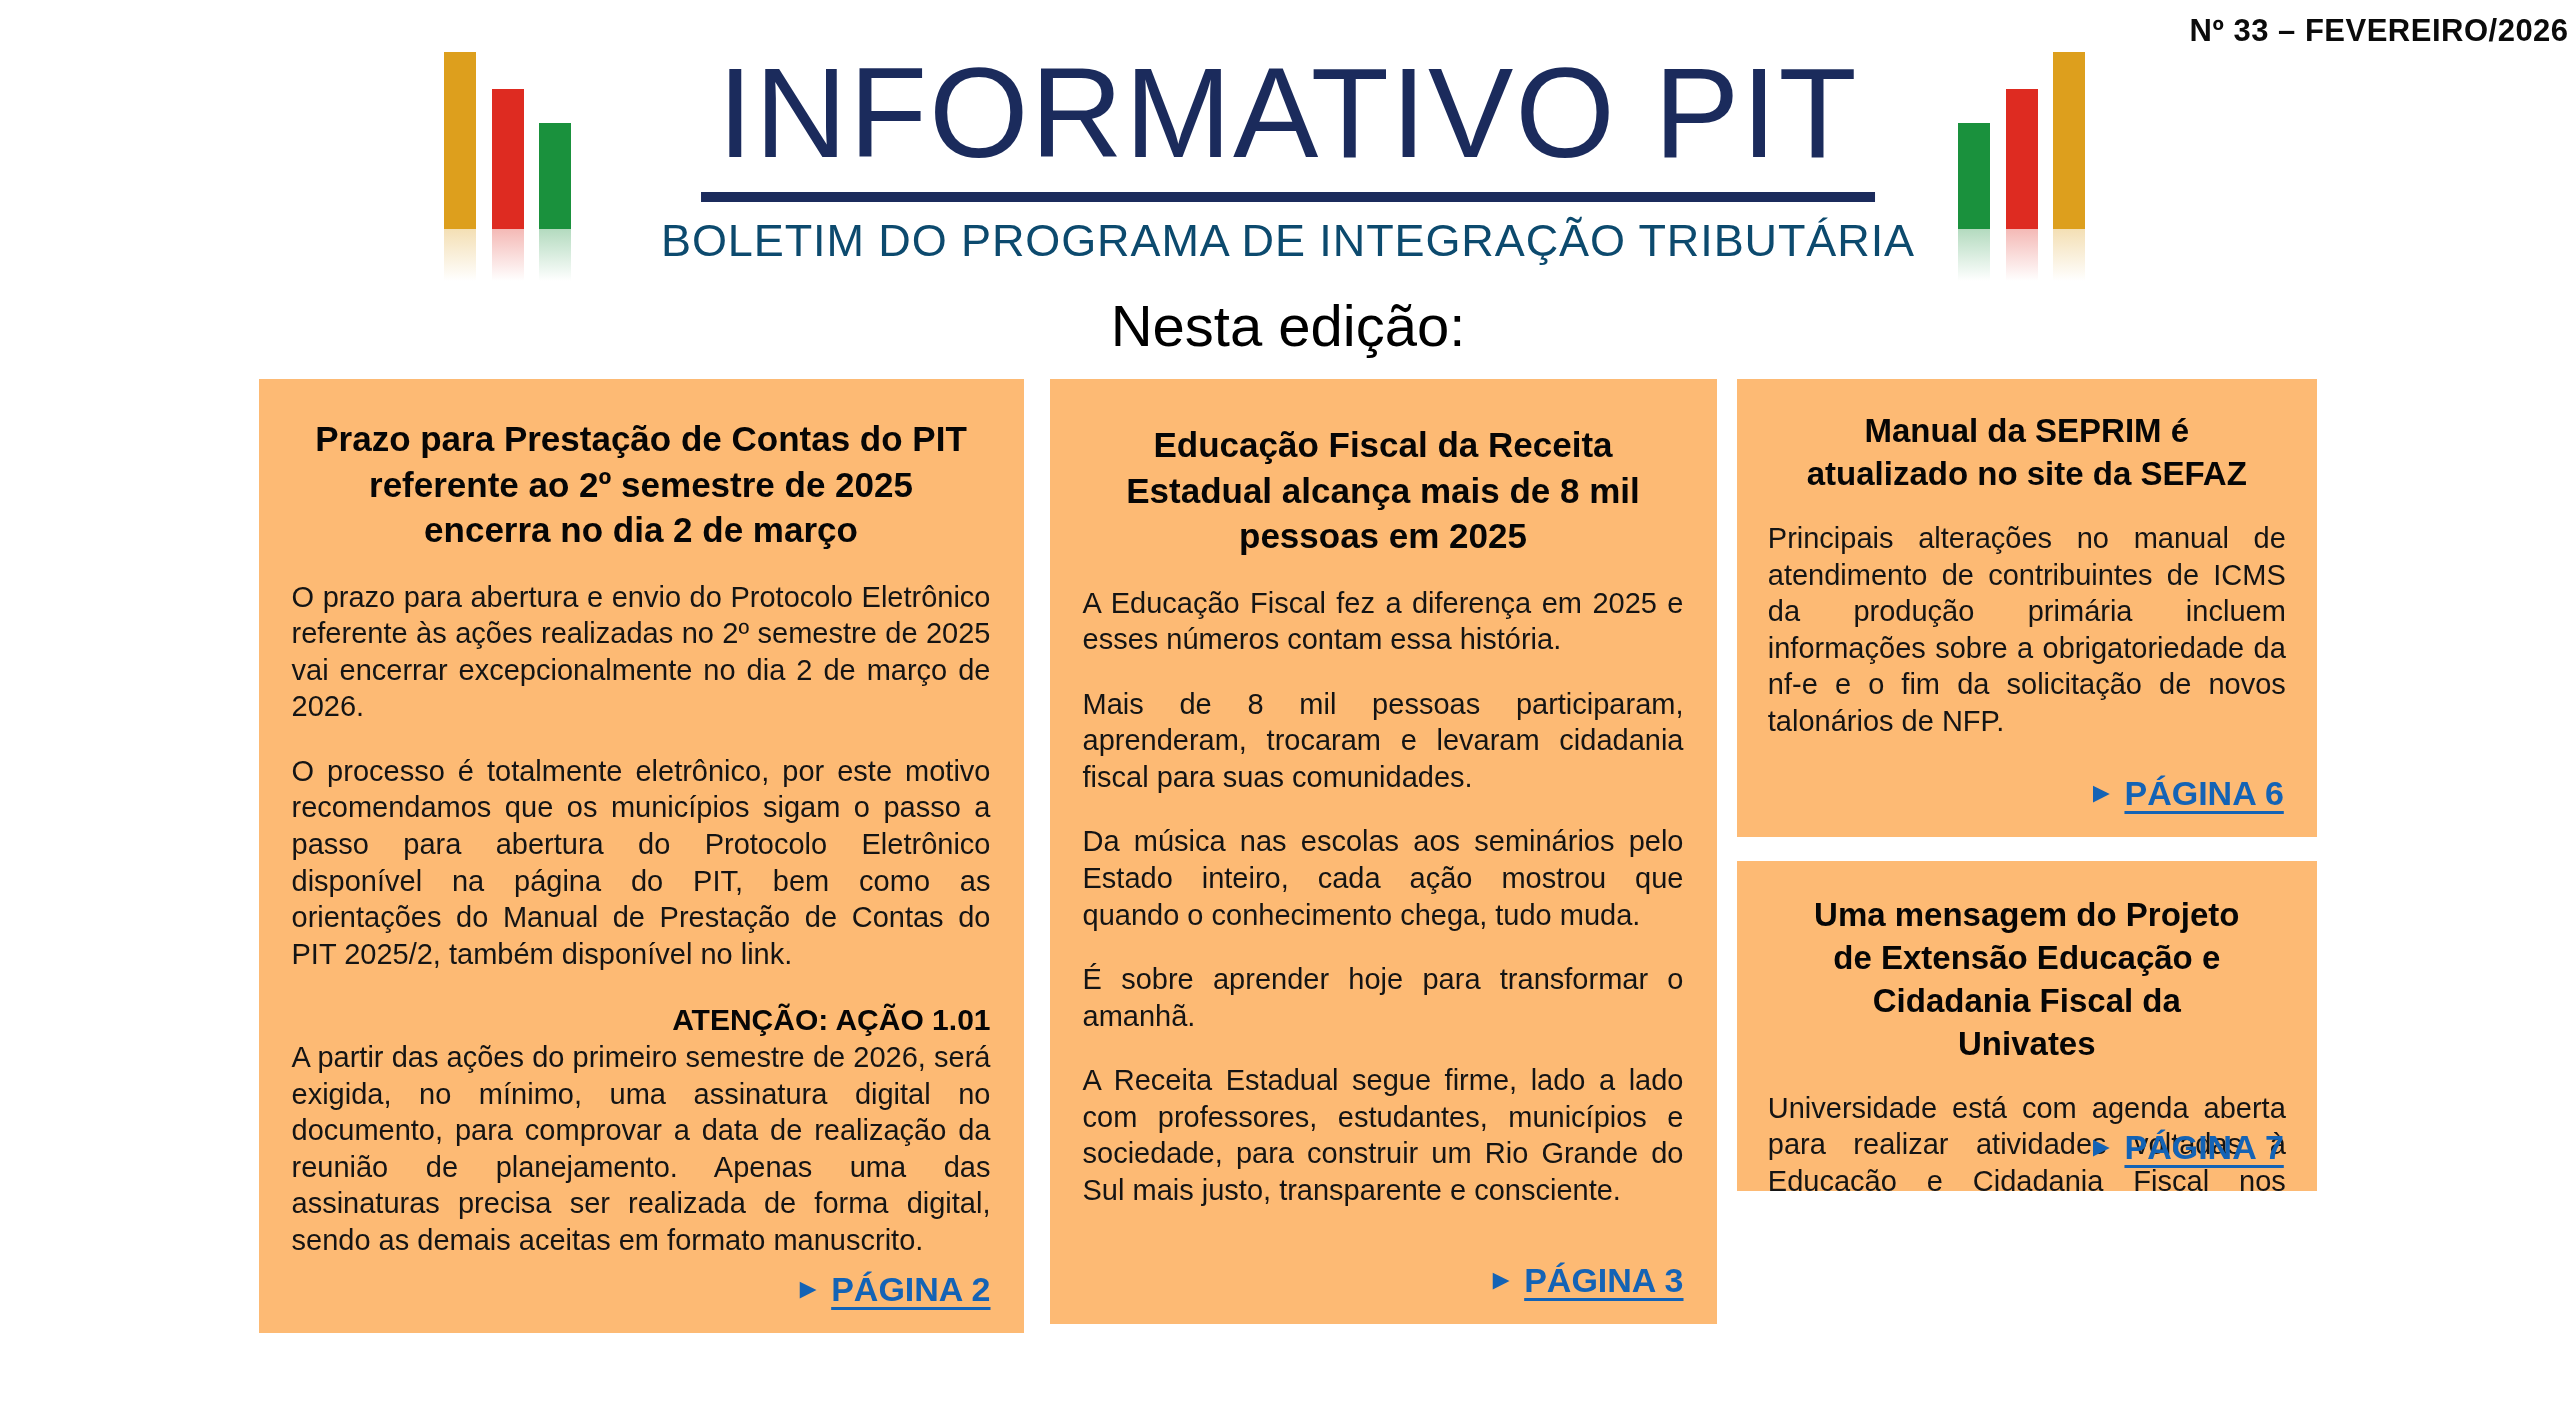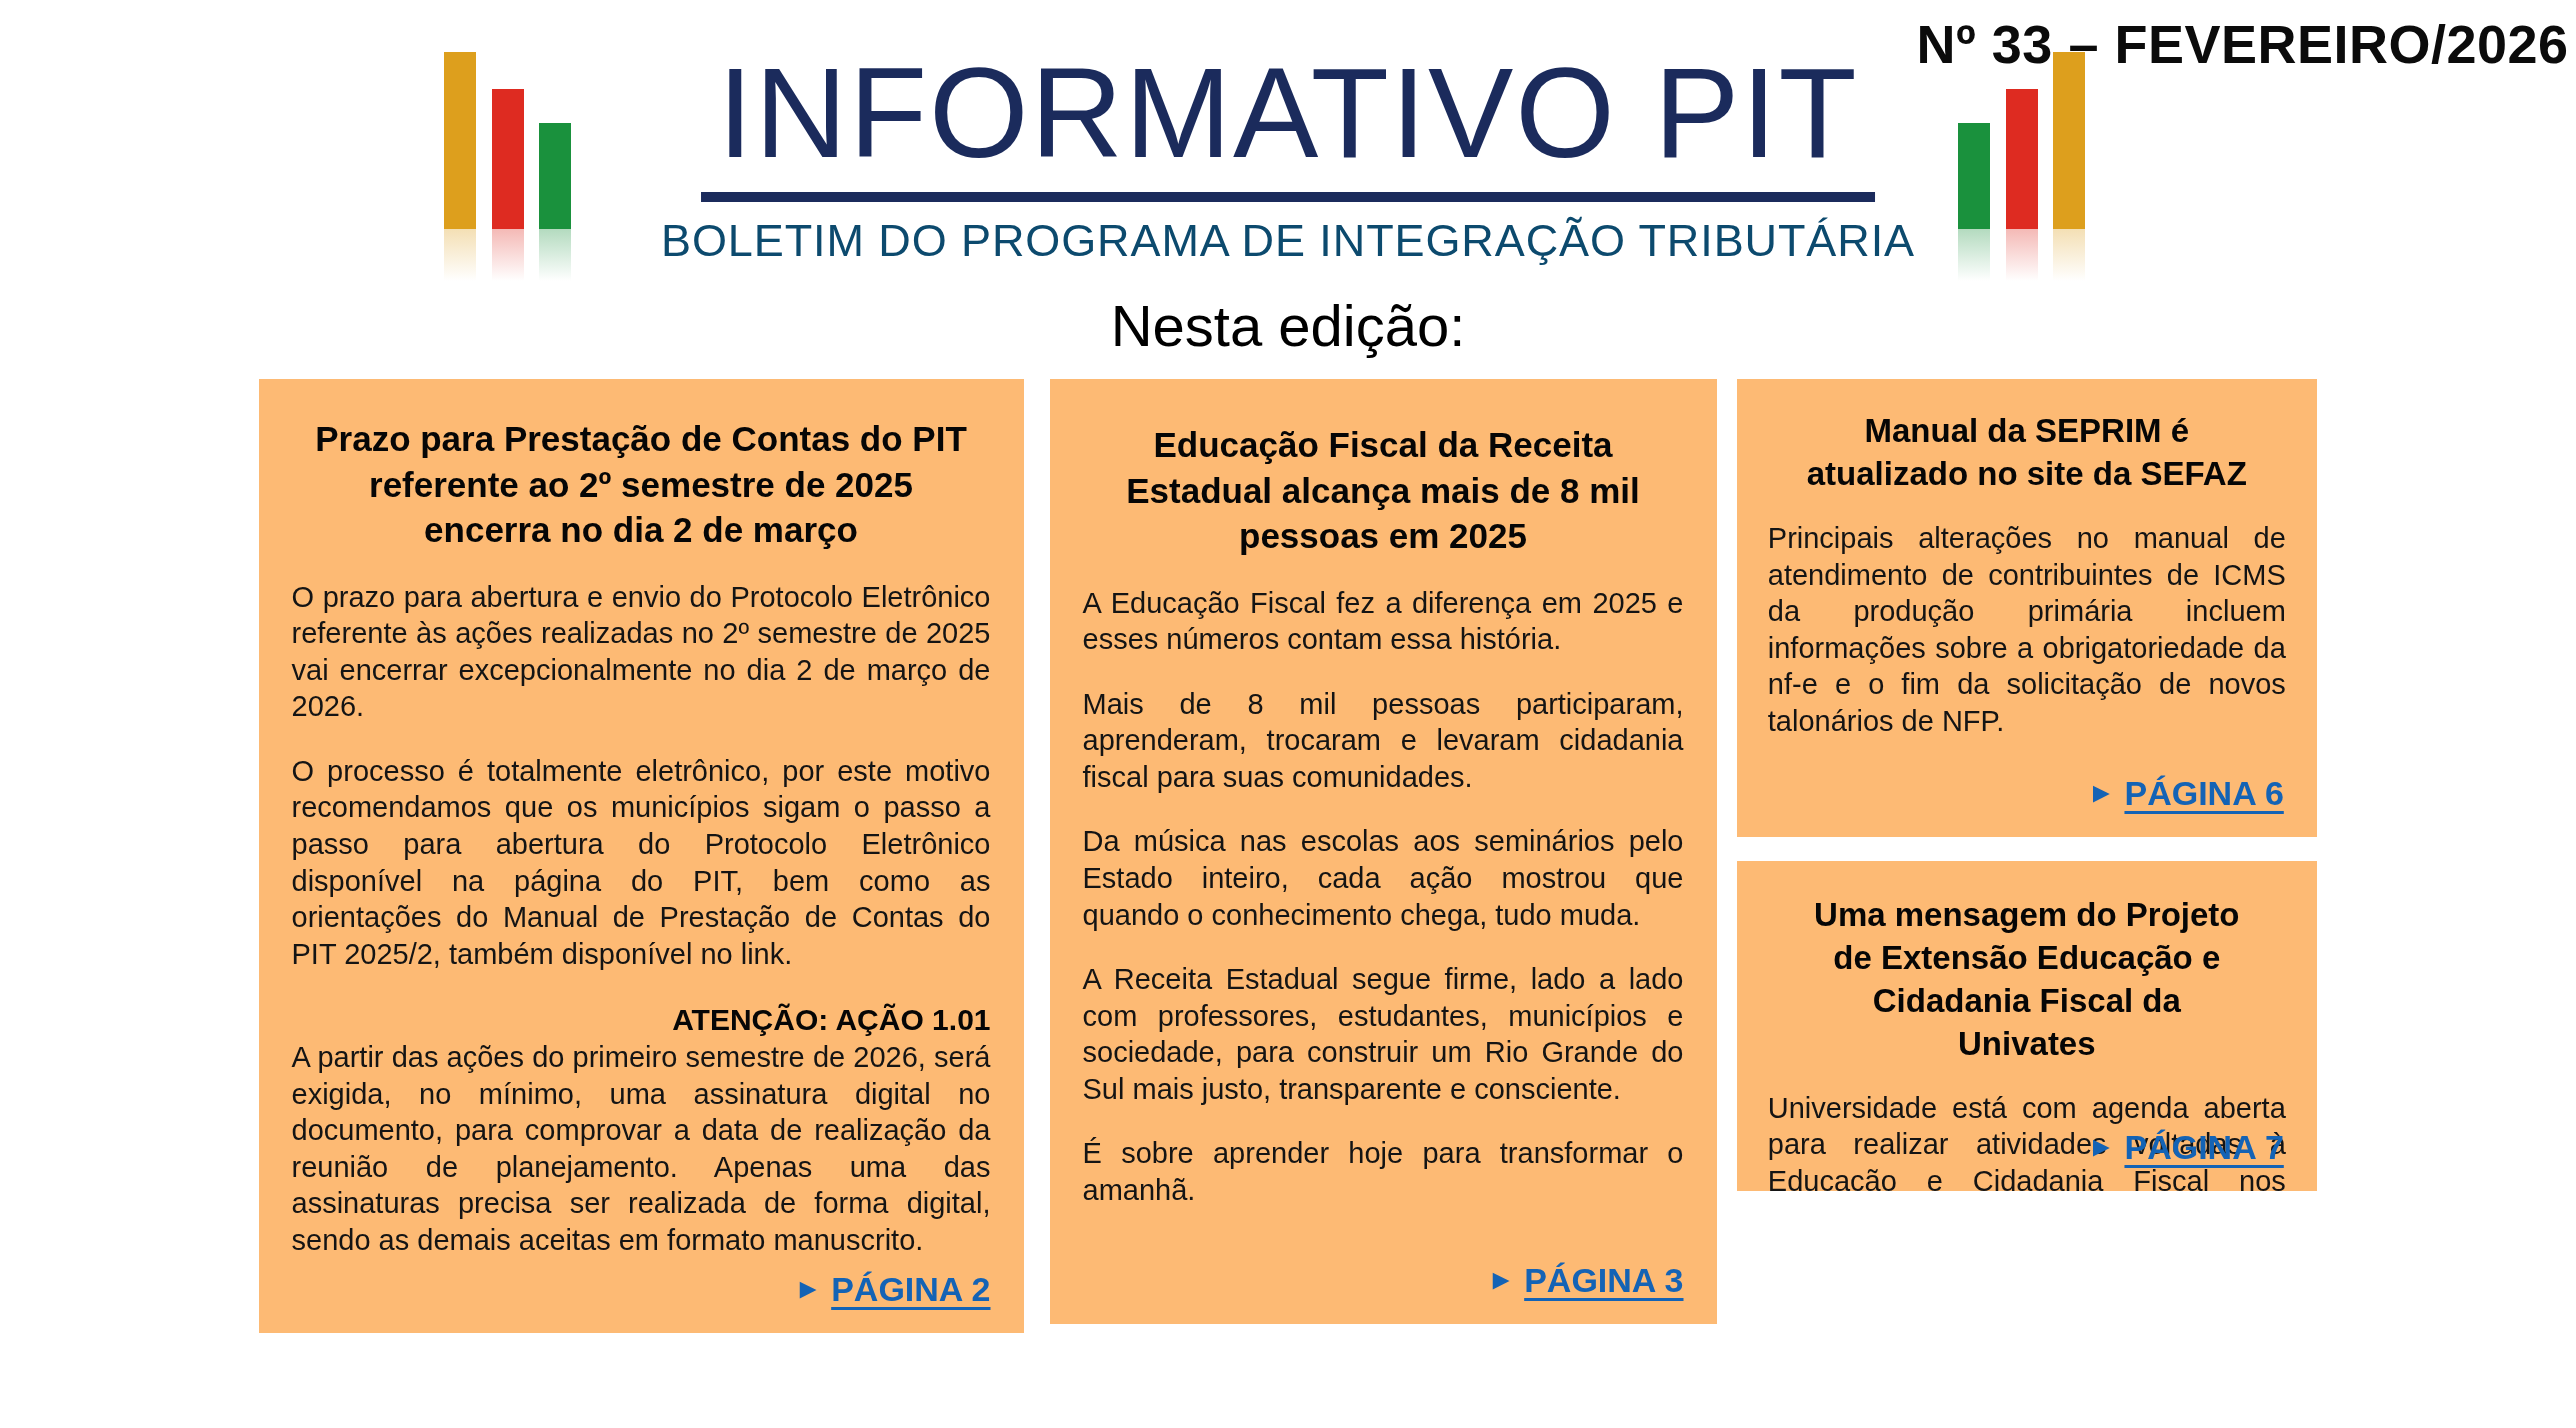--- a/index.html
+++ b/index.html
@@ -9,21 +9,21 @@
     font-family:"Liberation Sans", sans-serif;
     color:#111;
     position:relative;
     overflow:hidden;
   }
 
   
   .header{position:relative;height:292px;}
   .issue{
     position:absolute;top:13px;right:7.4px;
-    font-size:54px;font-weight:bold;color:#0b0b0b;
+    font-size:31px;font-weight:bold;color:#0b0b0b;
     letter-spacing:0.5px;white-space:nowrap;
   }
   .masthead{
     position:absolute;left:50%;top:48px;transform:translateX(-50%);
     text-align:center;white-space:nowrap;
   }
   .masthead-title{
     display:inline-block;
     font-size:128px;line-height:1.02;
     color:#1b2b5c;
@@ -151,22 +151,22 @@
 
   <div class="card card-2">
     <div class="card-title">
       <span class="tl">Educação Fiscal da Receita</span>
       <span class="tl">Estadual alcança mais de 8 mil</span>
       <span class="tl">pessoas em 2025</span>
     </div>
     <p>A Educação Fiscal fez a diferença em 2025 e esses números contam essa história.</p>
     <p>Mais de 8 mil pessoas participaram, aprenderam, trocaram e levaram cidadania fiscal para suas comunidades.</p>
     <p>Da música nas escolas aos seminários pelo Estado inteiro, cada ação mostrou que quando o conhecimento chega, tudo muda.</p>
+    <p>É sobre aprender hoje para transformar o amanhã.</p>
     <p>A Receita Estadual segue firme, lado a lado com professores, estudantes, municípios e sociedade, para construir um Rio Grande do Sul mais justo, transparente e consciente.</p>
-    <p>É sobre aprender hoje para transformar o amanhã.</p>
     <a class="page-link" href="#">
       <span class="arrow">►</span><span>PÁGINA 3</span>
     </a>
   </div>
 
   <div class="col-gap2"></div>
 
   <div class="col-3">
 
     <div class="card card-3">

